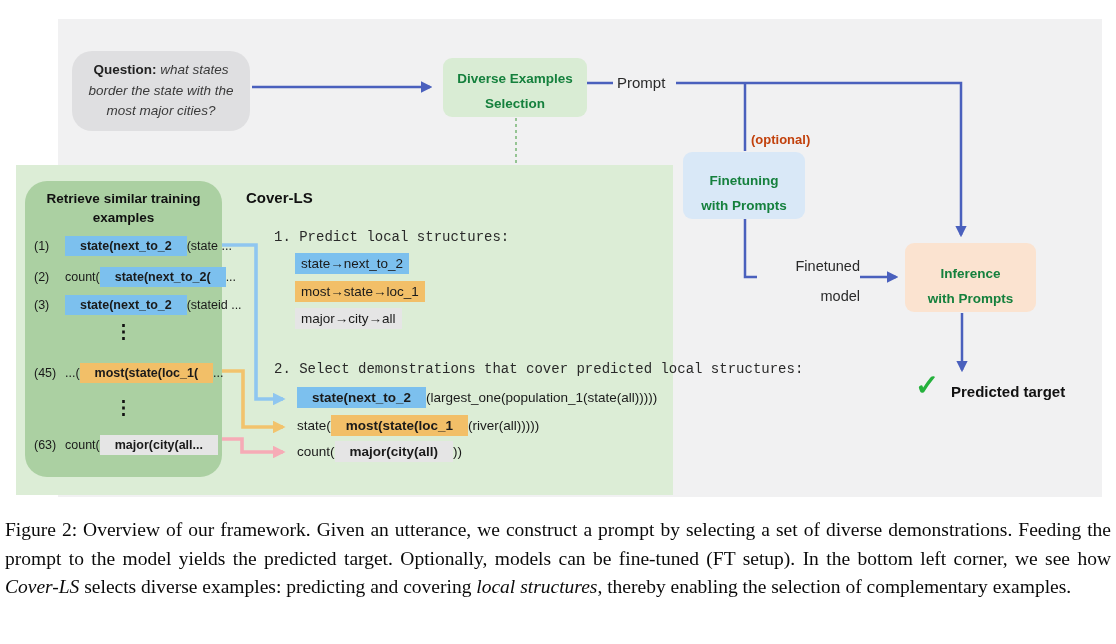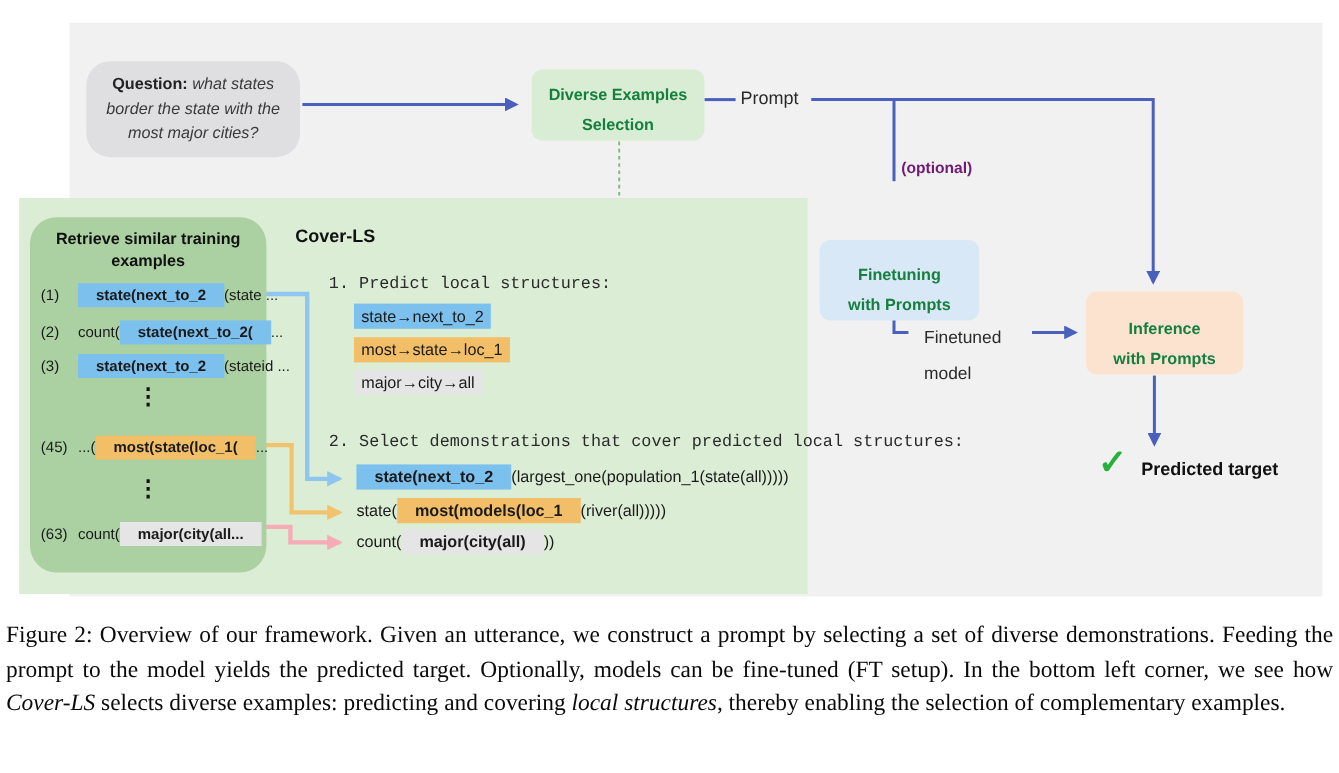--- a/index.html
+++ b/index.html
@@ -20,26 +20,26 @@
     border-radius:20px; display:flex; align-items:center; justify-content:center;
     text-align:center; font-size:13.5px; color:#3a3a3a; padding:6px 8px; line-height:1.55;
   }
   .question-box b { color:#222; }
 
   .node-box {
     display:flex; flex-direction:column; align-items:center; justify-content:flex-end;
     text-align:center; font-weight:700; color:#15803d; border-radius:9px; line-height:1.9;
   }
   .des-box   { left:443px; top:58px;  width:144px; height:59px; background:#d9ecd4; font-size:13.5px; }
-  .ft-box    { left:683px; top:152px; width:133px; height:67px; background:#d9e8f7; font-size:13.5px;margin-top:48px; }
+  .ft-box    { left:683px; top:152px; width:122px; height:67px; background:#d9e8f7; font-size:13.5px; }
   .inf-box   { left:905px; top:243px; width:131px; height:69px; background:#fbe3d0; font-size:13.5px; }
 
   .prompt-label { left:617px; top:74px; font-size:15px; color:#2a2a2a; }
-  .optional-label { left:751px; top:132px; font-size:13px; font-weight:700; color:#701a75; }
-  .ft-model-label { left:770px; top:251px; width:90px; text-align:left; font-size:14.5px; color:#2a2a2a; line-height:30px;margin-top:16px; }
+  .optional-label { left:751px; top:132px; font-size:13px; font-weight:700; color:#c2410c; }
+  .ft-model-label { left:770px; top:251px; width:90px; text-align:right; font-size:14.5px; color:#2a2a2a; line-height:30px; }
 
   .check-mark { left:915px; top:368px; font-size:29px; font-weight:700; color:#25b13c; }
   .pt-label { left:951px; top:383px; font-size:15px; font-weight:700; color:#111; }
 
   .target-expr {
     left:724px; top:420px; white-space:nowrap; font-size:13.5px; color:#3b4cc0;
   }
   .target-expr .hl { margin-right:3px; }
 
   .hl { padding:3px 15px;font-weight:bold; }
@@ -183,18 +183,18 @@
   <div class="abs cover-title">Cover-LS</div>
   <div class="abs step-label step1">1. Predict local structures:</div>
 
   <span class="structure hl-blue" style="top:253px">state→next_to_2</span>
   <span class="structure hl-orange" style="top:281px">most→state→loc_1</span>
   <span class="structure hl-pink" style="top:308px">major→city→all</span>
 
   <div class="abs step-label step2">2. Select demonstrations that cover predicted local structures:</div>
 
   <div class="demo" style="top:390px"><span></span><span class="hl hl-blue">state(next_to_2</span><span>(largest_one(population_1(state(all)))))</span></div>
-  <div class="demo" style="top:418px"><span>state(</span><span class="hl hl-orange">most(models(loc_1</span><span>(river(all)))))</span></div>
+  <div class="demo" style="top:418px"><span>state(</span><span class="hl hl-orange">most(state(loc_1</span><span>(river(all)))))</span></div>
   <div class="demo" style="top:444px"><span>count(</span><span class="hl hl-pink">major(city(all)</span><span>))</span></div>
 
   <p class="caption"><span>Figure 2: Overview of our framework. Given an utterance, we construct a prompt by selecting a set of diverse demonstrations. Feeding the prompt to the model yields the predicted target. Optionally, models can be fine-tuned (FT setup). In the bottom left corner, we see how </span><i>Cover-LS</i><span> selects diverse examples: predicting and covering </span><i>local structures</i><span>, thereby enabling the selection of complementary examples.</span></p>
 
 </div>
 
 </body></html>

